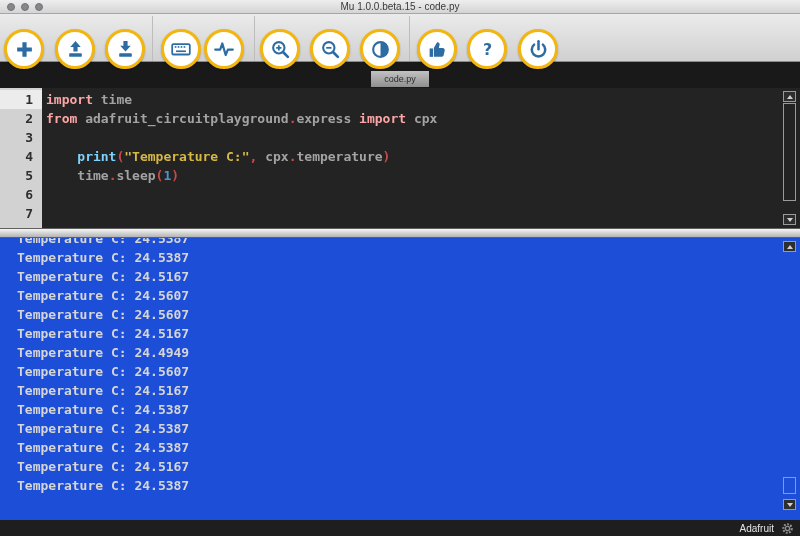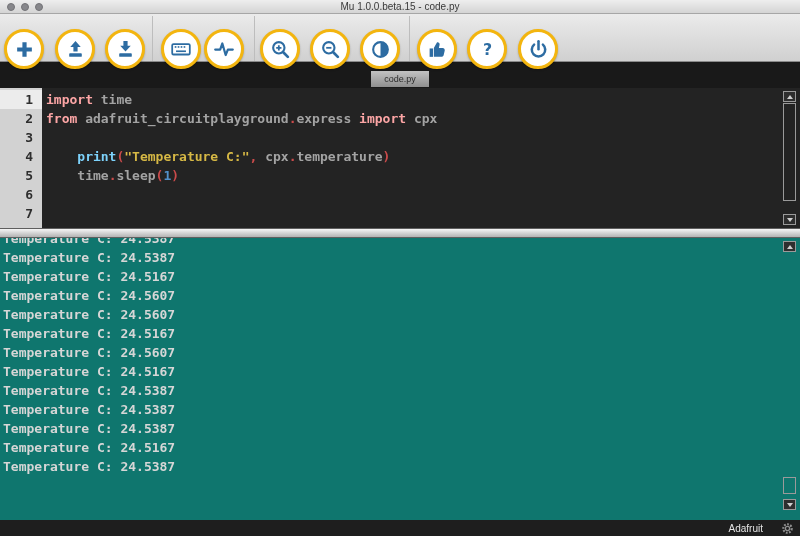--- a/index.html
+++ b/index.html
@@ -53,37 +53,37 @@
     font-family:"DejaVu Sans Mono",monospace;font-size:13px;font-weight:600;}
   .tok-kw{color:#fca5a5}.tok-fn{color:#7dd3fc}.tok-num{color:#5291cc}
   .tok-str{color:#d6b845}.tok-op{color:#cb4b4b}.tok-pl{color:#a3a3a3}
   
   .splitter{
     height:10px;box-sizing:border-box;
     background:linear-gradient(#f6f6f6,#b3b3b3);
     border-top:1px solid #5f5f5f;border-bottom:1px solid #5f5f5f;
   }
   
-  .console{height:282px;background:#0f766e;position:relative;overflow:hidden;box-sizing:border-box;padding-left:3px;}
+  .console{height:282px;background:#1d4ed8;position:relative;overflow:hidden;box-sizing:border-box;padding-left:17px;}
   .console-line{height:19px;line-height:19px;white-space:pre;color:#d6d6d6;
     font-family:"DejaVu Sans Mono",monospace;font-size:13px;font-weight:600;}
   .console-line:first-child{margin-top:-9px;}
   
   .sb-btn{
     position:absolute;right:4px;width:13px;height:11px;box-sizing:border-box;
     background:#2e2e2e;border:1px solid #9a9a9a;
     display:flex;align-items:center;justify-content:center;
   }
   .sb-thumb{position:absolute;right:4px;width:13px;box-sizing:border-box;border:1px solid #9a9a9a;background:transparent;}
   .caret-up{width:0;height:0;border-left:3px solid transparent;border-right:3px solid transparent;border-bottom:4px solid #cfcfcf;}
   .caret-down{width:0;height:0;border-left:3px solid transparent;border-right:3px solid transparent;border-top:4px solid #cfcfcf;}
   
   .statusbar{
     height:16px;background:#1e1e1e;box-sizing:border-box;
-    display:flex;align-items:center;justify-content:flex-end;gap:18px;padding-right:6px;
+    display:flex;align-items:center;justify-content:flex-end;gap:7px;padding-right:6px;
   }
   .status-label{font-size:10px;color:#e4e4e4;}
 </style>
 </head>
 <body>
 
 <div class="titlebar">
   <div class="lights">
     <span class="light"></span>
     <span class="light"></span>
@@ -227,20 +227,21 @@
 <div class="splitter"></div>
 
 <div class="console">
   <div id="console-lines">
       <div class="console-line">Temperature C: 24.5387</div>
       <div class="console-line">Temperature C: 24.5387</div>
       <div class="console-line">Temperature C: 24.5167</div>
       <div class="console-line">Temperature C: 24.5607</div>
       <div class="console-line">Temperature C: 24.5607</div>
       <div class="console-line">Temperature C: 24.5167</div>
+      <div class="console-line">Temperature C: 24.4949</div>
       <div class="console-line">Temperature C: 24.5607</div>
       <div class="console-line">Temperature C: 24.5167</div>
       <div class="console-line">Temperature C: 24.5387</div>
       <div class="console-line">Temperature C: 24.5387</div>
       <div class="console-line">Temperature C: 24.5387</div>
       <div class="console-line">Temperature C: 24.5167</div>
       <div class="console-line">Temperature C: 24.5387</div>
     </div>
   <div class="sb-btn" style="top:3px">
       <span class="caret-up"></span>

